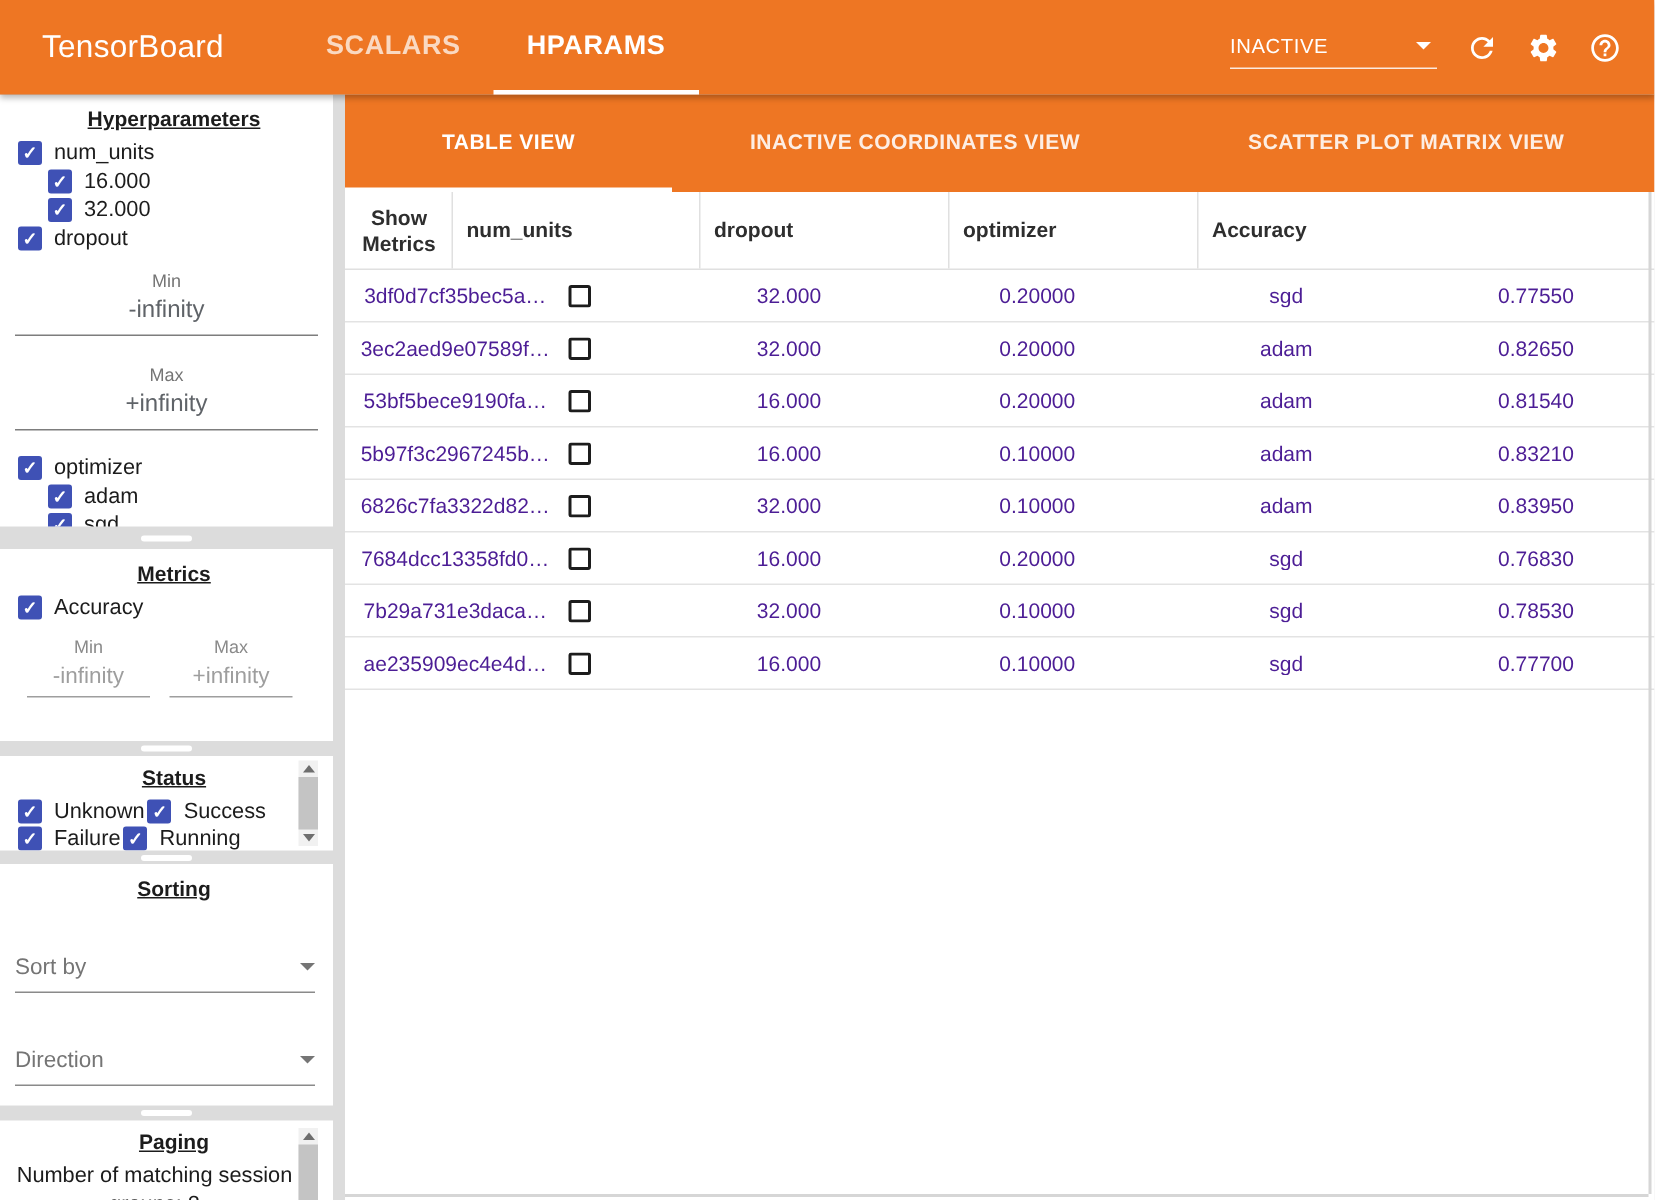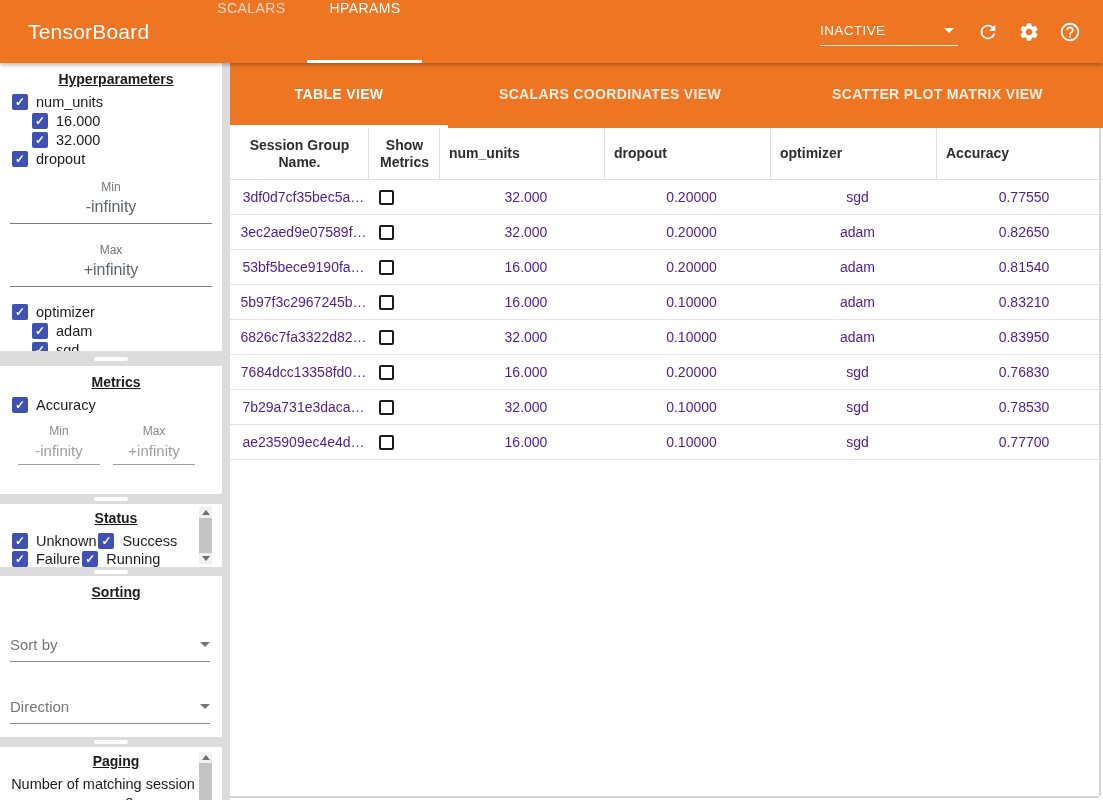--- a/index.html
+++ b/index.html
@@ -5,21 +5,21 @@
   * { box-sizing: border-box; }
   html,body { margin:0; padding:0; width:1103px; height:800px; overflow:hidden;
     font-family:"Liberation Sans", sans-serif; background:#fff; }
   .app { width:1103px; height:800px; display:flex; flex-direction:column; }
 
   
   .header { flex:0 0 63px; background:#ee7623; display:flex; align-items:stretch;
     color:#fff; position:relative; z-index:6; box-shadow:0 2px 4px rgba(0,0,0,.28); }
   .brand { font-size:21px; letter-spacing:.2px; margin-left:28px; align-self:center; }
   .hnav { display:flex; margin-left:46px; }
-  .htab { display:flex; align-items:flex-start; padding:0 22px; font-size:14px; font-weight:normal;
+  .htab { display:flex; align-items:center; padding:0 22px; font-size:18px; font-weight:bold;
     letter-spacing:.4px; color:rgba(255,255,255,.72); border-bottom:3px solid transparent; cursor:pointer; }
   .htab.active { color:#fff; border-bottom-color:#fff; }
   .hright { margin-left:auto; display:flex; align-items:center; margin-right:22px; }
   .statussel { width:138px; display:flex; align-items:center; justify-content:space-between;
     font-size:13.5px; letter-spacing:.4px; color:#fff; border-bottom:1px solid rgba(255,255,255,.85);
     padding-bottom:7px; margin-top:6px; cursor:pointer; }
   .caret-w { width:0; height:0; border-left:5px solid transparent; border-right:5px solid transparent;
     border-top:5px solid #fff; margin-right:4px; }
   .hicon { width:22px; height:22px; margin-left:19px; cursor:pointer; }
   .hicon svg { width:22px; height:22px; fill:#fff; }
@@ -271,29 +271,28 @@
         </div>
       </div>
     </div>
 
     <div class="main">
       <div class="tabbar">
         <div class="mtab mt1 active">
           <span>TABLE VIEW</span>
         </div>
         <div class="mtab mt2">
-          <span>SCALARS COORDINATES VIEW</span>
+          <span>INACTIVE COORDINATES VIEW</span>
         </div>
         <div class="mtab mt3">
           <span>SCATTER PLOT MATRIX VIEW</span>
         </div>
       </div>
 
       <div class="thead">
-        <div class="th w1">Session Group Name.</div>
         <div class="th w2">Show Metrics</div>
         <div class="th w3">num_units</div>
         <div class="th w4">dropout</div>
         <div class="th w5">optimizer</div>
         <div class="th w6">Accuracy</div>
       </div>
 
       <div>
         <div class="trow">
           <div class="td w1">3df0d7cf35bec5a…</div>

